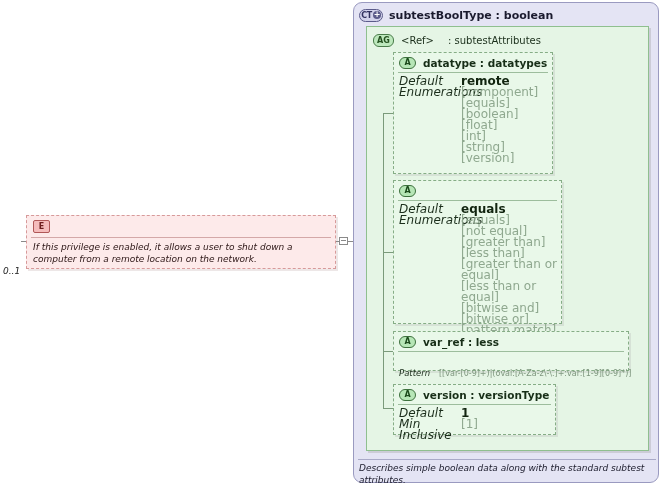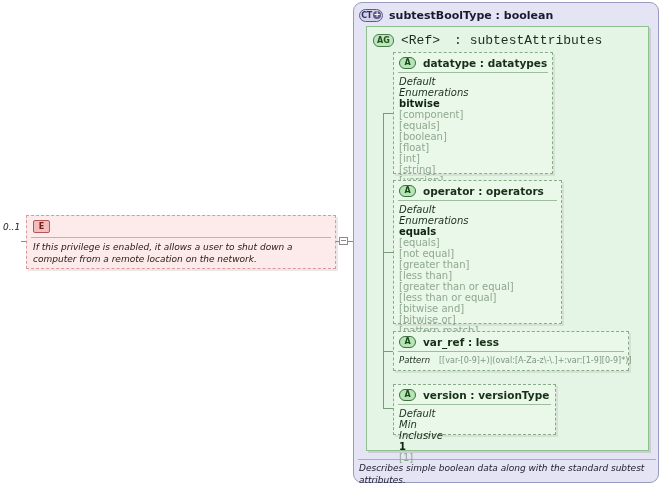--- a/index.html
+++ b/index.html
@@ -10,21 +10,21 @@
   body {
     width: 663px;
     height: 485px;
     position: relative;
     font-family: "DejaVu Sans", "Liberation Sans", sans-serif;
     overflow: hidden;
   }
 
   
   .abs { position: absolute; }
-  .ital { font-style: italic; }
+  .ital { font-style: italic; margin-top: 44px; }
 
   
   #ct-container {
     left: 353px;
     top: 2px;
     width: 306px;
     height: 481px;
     background: #e4e4f4;
     border: 1px solid #9a9ac0;
     border-radius: 9px;
@@ -108,24 +108,23 @@
     font-size: 8px;
     font-weight: bold;
     color: #24501f;
     display: flex;
     align-items: center;
     justify-content: center;
     box-sizing: border-box;
     flex: none;
   }
   #ag-ref {
-    font-size: 13px;
+    font-size: 10px;
     color: #1a2e1a;
     white-space: nowrap;
-    font-family: Liberation Mono, monospace;
   }
   #ag-ref .sep { display: inline-block; width: 14px; }
 
   
   .attr-box {
     position: absolute;
     background: #e9f8e9;
     border: 1px dashed #86ad86;
     box-sizing: border-box;
     box-shadow: 2px 2px 0 rgba(170,170,170,0.25);
@@ -160,41 +159,41 @@
     white-space: nowrap;
   }
   .attr-divider {
     height: 1px;
     background: #9dbd9d;
     margin: 0 4px;
   }
   .attr-body {
     display: flex;
     padding: 3px 0 4px 5px;
-    font-size: 10px;
+    font-size: 12px;
     line-height: 11px;
-    flex-direction: column;
   }
   .facet-labels {
     width: 62px;
     flex: none;
     color: #1c2e1c;
     font-style: italic;
   }
   .facet-values { color: #8fa88f; }
   .facet-values .default-val {
     color: #11240f;
     font-weight: bold;
   }
   .pattern-body {
     display: flex;
     padding: 3px 0 3px 5px;
     font-size: 8.5px;
     line-height: 11px;
     align-items: center;
+    margin-top: 13px;
   }
   .pattern-body .facet-labels { width: 40px; }
   .pattern-val {
     color: #7e967e;
     font-family: "DejaVu Sans", "Liberation Sans", sans-serif;
     font-size: 8px;
     white-space: nowrap;
   }
 
   
@@ -363,36 +362,35 @@
     <span class="a-icon">A</span>
     <span class="attr-name">datatype : datatypes</span>
   </div>
   <div class="attr-divider"></div>
   <div class="attr-body">
     <div class="facet-labels">
       <div>Default</div>
       <div>Enumerations</div>
     </div>
     <div class="facet-values">
-      <div class="default-val">bitwise</div>
+      <div class="default-val">remote</div>
       <div>[component]</div>
       <div>[equals]</div>
       <div>[boolean]</div>
       <div>[float]</div>
       <div>[int]</div>
       <div>[string]</div>
       <div>[version]</div>
     </div>
   </div>
 </div>
 
 <div class="attr-box" id="attr-operator">
   <div class="attr-head">
     <span class="a-icon">A</span>
-    <span class="attr-name">operator : operators</span>
   </div>
   <div class="attr-divider"></div>
   <div class="attr-body">
     <div class="facet-labels">
       <div>Default</div>
       <div>Enumerations</div>
     </div>
     <div class="facet-values">
       <div class="default-val">equals</div>
       <div>[equals]</div>

